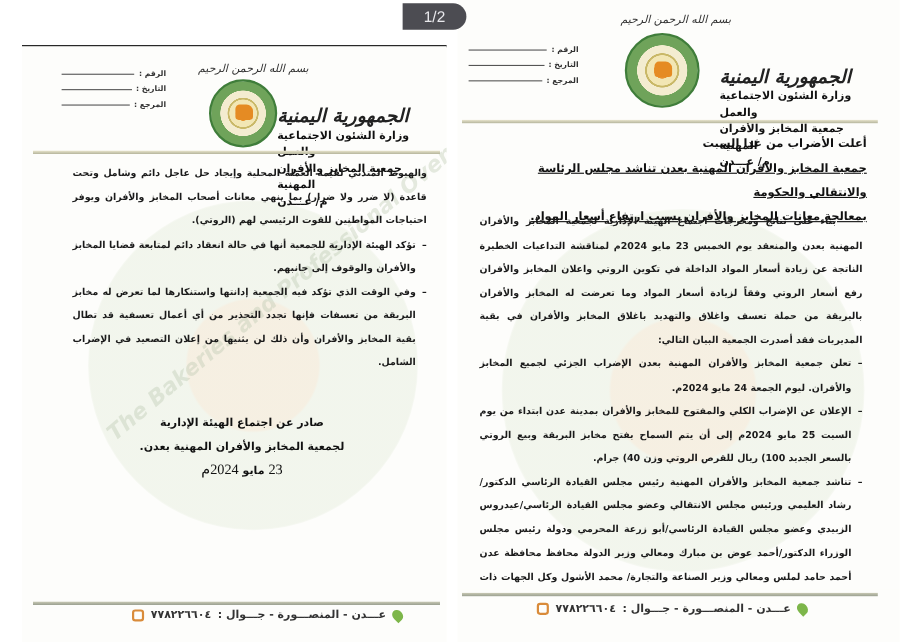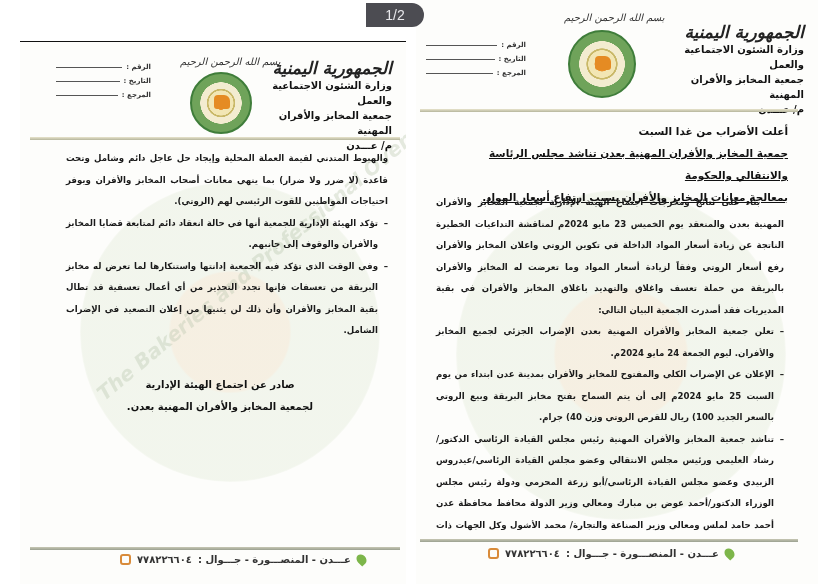--- a/index.html
+++ b/index.html
@@ -23,21 +23,21 @@
       position: absolute; border-radius: 50%;
       background: radial-gradient(circle, rgba(232,214,180,0.35) 0 28%, rgba(214,226,200,0.28) 29% 70%, rgba(240,244,234,0.25) 71% 100%);
       z-index: 0;
     }
     .watermark-text {
       position: absolute; font: italic bold 22px "DejaVu Sans", sans-serif; color: rgba(180,196,170,0.35);
       white-space: nowrap;
     }
 
     .header { position: absolute; left: 0; right: 0; top: 0; height: 100px; z-index: 2; }
-    .org-block { position: absolute; right: 16px; text-align: right; direction: rtl; }
+    .org-block { position: absolute; right: 16px; text-align: left; direction: rtl; margin-top: 37px; }
     .org-calligraphy { font: italic bold 17px "DejaVu Serif", serif; color: #222; letter-spacing: -1px; }
     .org-line { font: bold 10px "DejaVu Sans", sans-serif; line-height: 15px; color: #111; }
     .basmala { position: absolute; font: italic 10px "DejaVu Serif", serif; color: #333; }
     .logo { position: absolute; width: 62px; height: 62px; border-radius: 50%;
       background: radial-gradient(circle, #e8902c 0 16%, #f2e6b4 17% 30%, #c9b868 31% 34%, #f3ecd0 35% 50%, #6fa35a 51% 100%);
       border: 2px solid #3f7d3a; }
     .logo-inner { position: absolute; left: 22px; top: 21px; width: 16px; height: 14px; background: #e58b23; border-radius: 4px 6px 3px 3px; }
 
     .ref-fields { position: absolute; left: 26px; direction: rtl; width: 95px; }
     .ref-row { display: flex; align-items: center; height: 14px; font: bold 7px "DejaVu Sans", sans-serif; color: #333; }
@@ -105,20 +105,25 @@
 
   <div class="body-text" style="left:46px; right:18px; top:106px;">
     <p>والهبوط المتدني لقيمة العملة المحلية وإيجاد حل عاجل دائم وشامل وتحت قاعدة (لا ضرر ولا ضرار) بما ينهي معانات أصحاب المخابز والأفران ويوفر احتياجات المواطنين للقوت الرئيسي لهم (الروتي).</p>
     <p class="bullet">تؤكد الهيئة الإدارية للجمعية أنها في حالة انعقاد دائم لمتابعة قضايا المخابز والأفران والوقوف إلى جانبهم.</p>
     <p class="bullet">وفي الوقت الذي تؤكد فيه الجمعية إدانتها واستنكارها لما تعرض له مخابز البريقة من تعسفات فإنها تجدد التحذير من أي أعمال تعسفية قد تطال بقية المخابز والأفران وأن ذلك لن يثنيها من إعلان التصعيد في الإضراب الشامل.</p>
   </div>
 
   <div class="signature" style="left:100px; width:200px; top:332px;">
     <div>صادر عن اجتماع الهيئة الإدارية</div>
     <div>لجمعية المخابز والأفران المهنية بعدن.</div>
+    <div>
+      <span class="num">23</span>
+      <span>مايو</span>
+      <span class="num">2024م</span>
+    </div>
   </div>
 
   <div class="footer-rule" style="left:10px; right:6px; top:505px;"></div>
   <div class="footer" style="left:100px; top:512px;">
     <span class="pin-icon"></span>
     <span>عـــدن - المنصـــورة - جـــوال :</span>
     <span>٧٧٨٢٢٦٦٠٤</span>
     <span class="phone-icon"></span>
   </div>
 </div>

